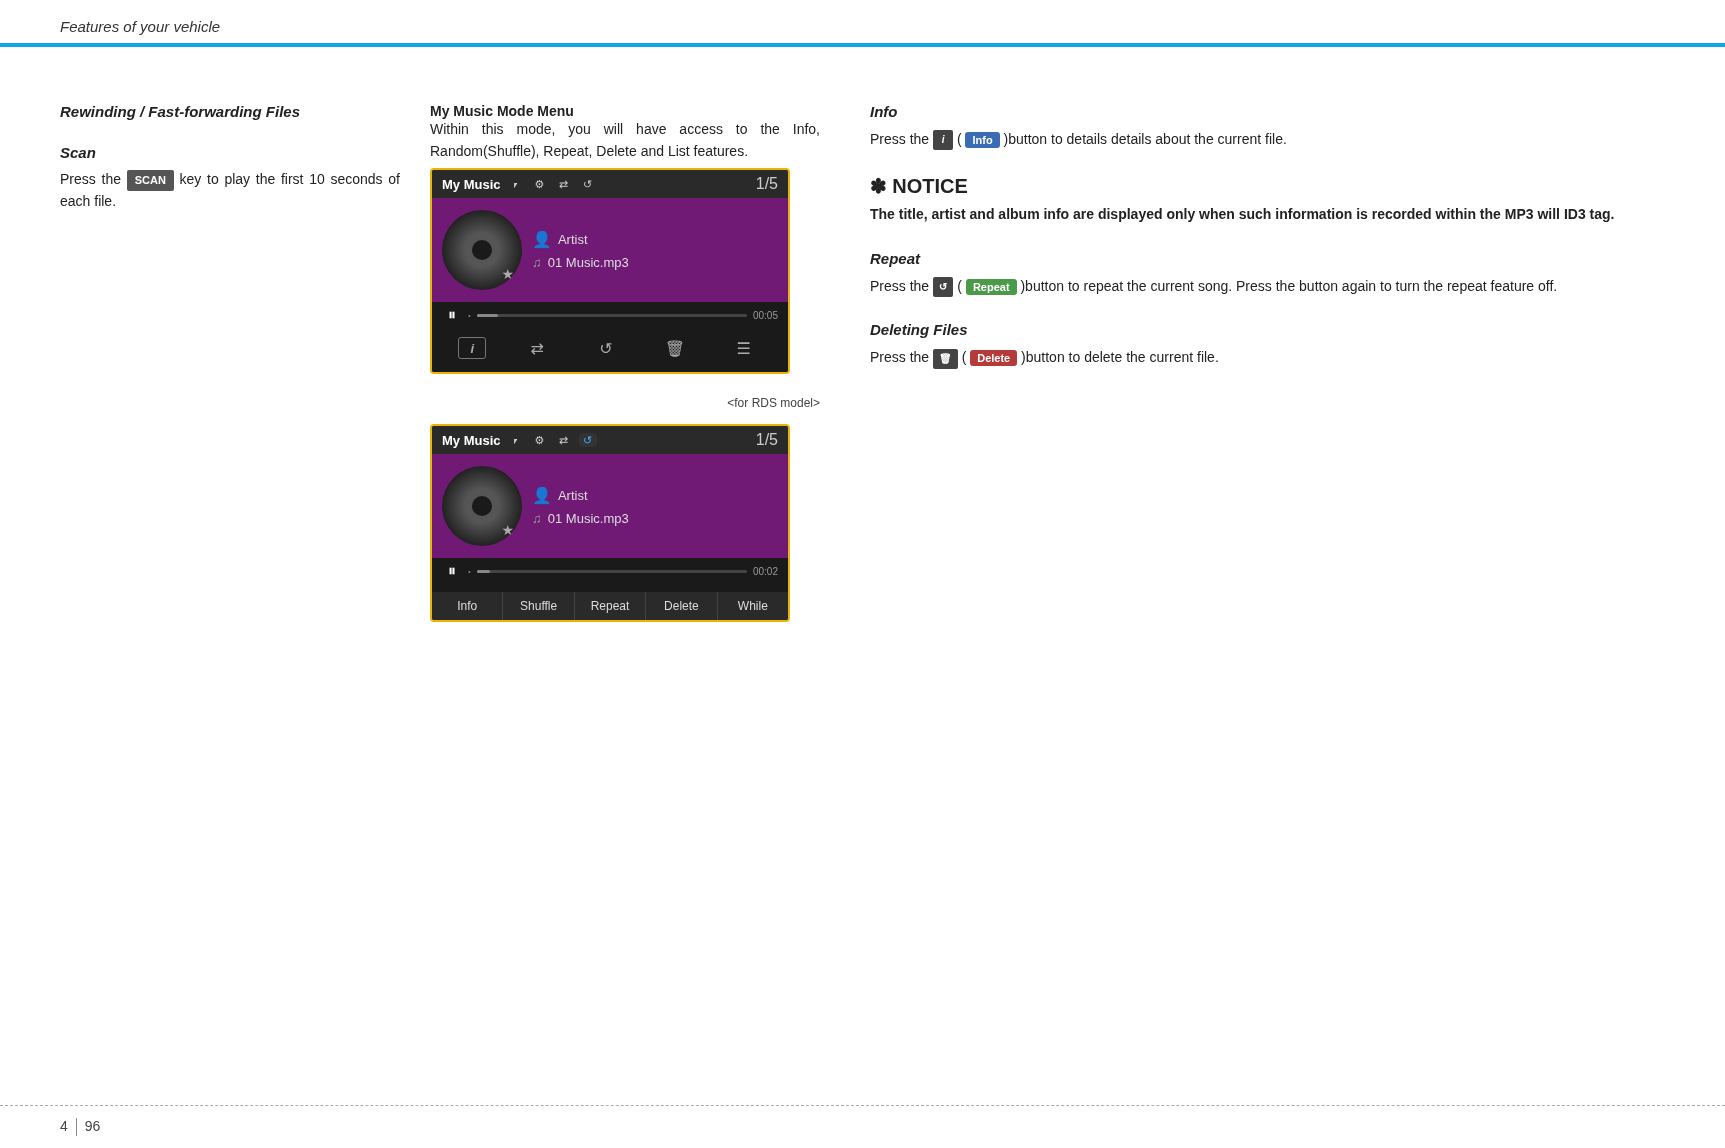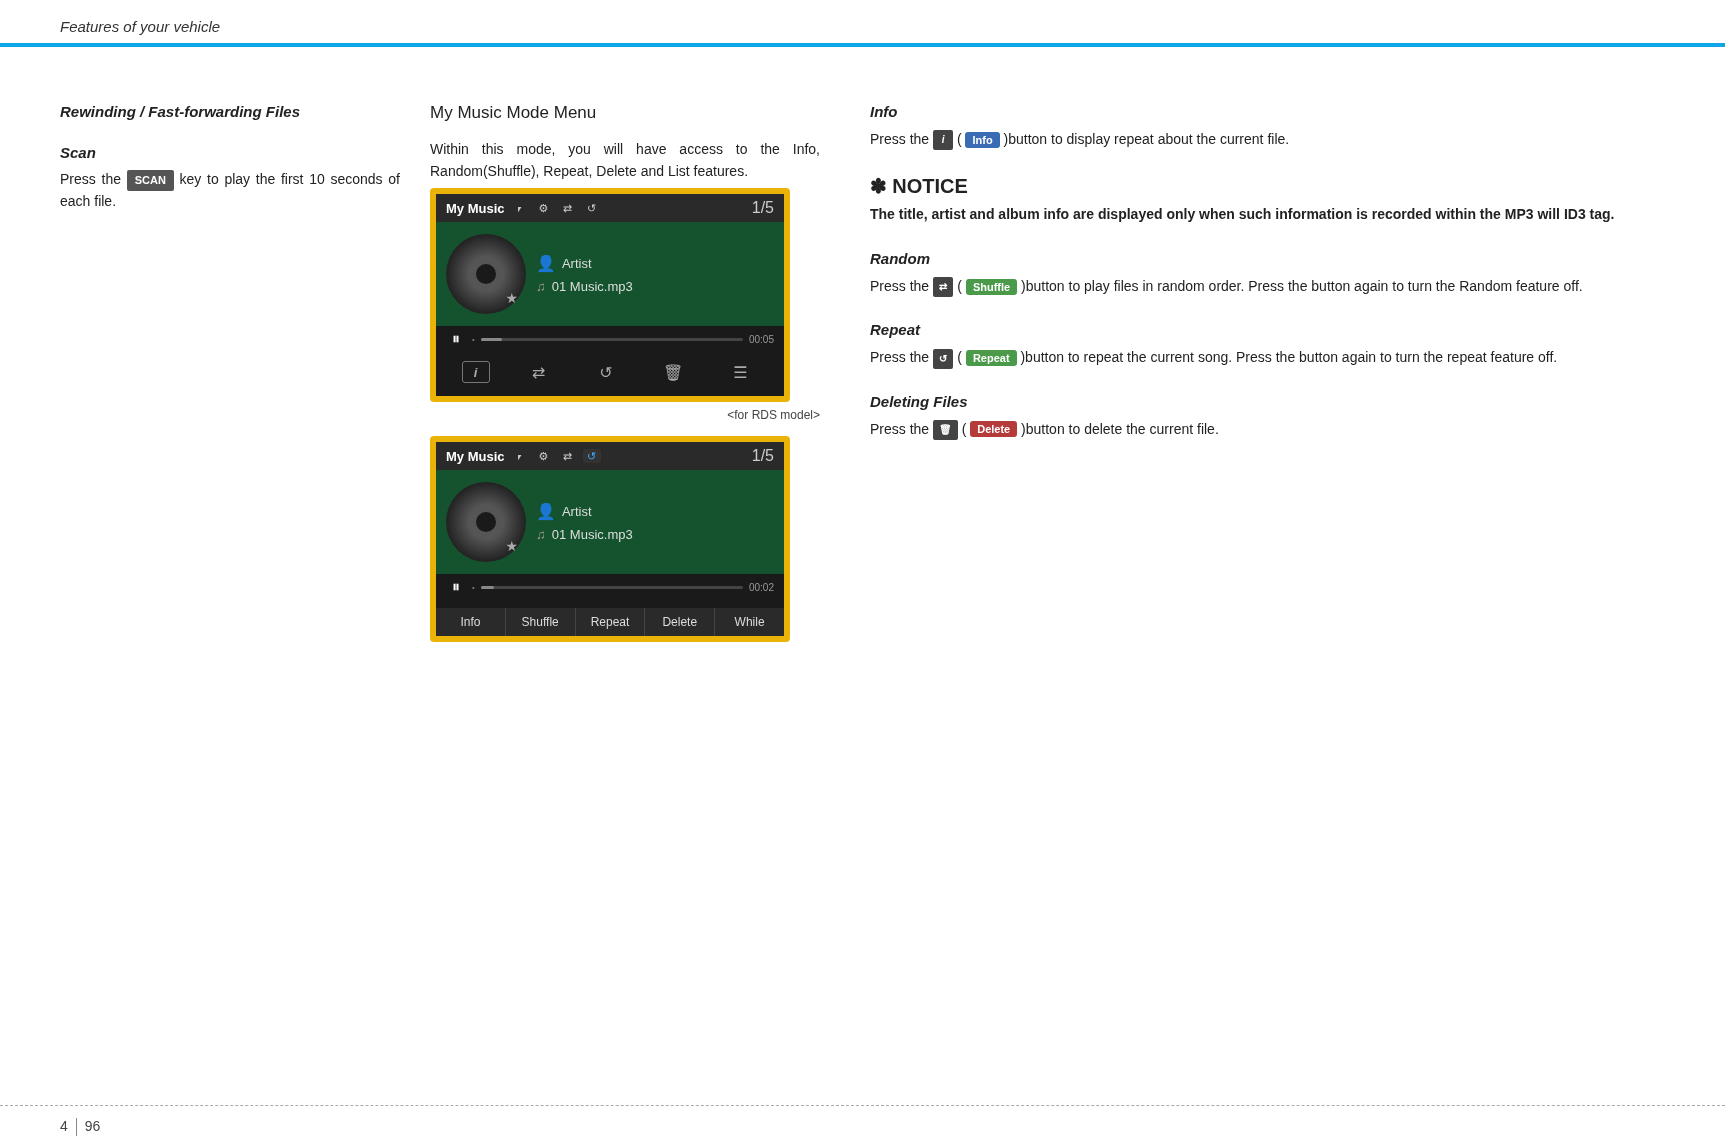--- a/index.html
+++ b/index.html
@@ -76,40 +76,40 @@
     }
 
     
     .middle-col {
       width: 420px;
       flex-shrink: 0;
       padding-right: 30px;
     }
 
     .middle-heading {
-      font-weight: normal;
-      font-size: 17px;
-      margin-bottom: 16px;
+      font-weight: bold;
+      font-size: 14px;
+      margin-bottom: 0;
     }
 
     .middle-body {
       font-size: 14px;
       line-height: 1.55;
       text-align: justify;
       margin-bottom: 6px;
     }
 
     
     .player-screen {
       width: 360px;
-      background: #14532d;
+      background: #701a75;
       border-radius: 4px;
       overflow: hidden;
-      margin-bottom: 6px;
-      border: 6px solid #eab308;
+      margin-bottom: 22px;
+      border: 2px solid #eab308;
     }
 
     .player-topbar {
       background: #2a2a2a;
       display: flex;
       align-items: center;
       justify-content: space-between;
       padding: 5px 10px;
       color: #fff;
       font-size: 12px;
@@ -577,42 +577,32 @@
 
     <div class="right-section">
       <div class="right-heading">Info</div>
       <div class="right-body">
         <span>Press the </span>
         <span class="inline-btn">
             <em>i</em>
           </span>
         <span> (</span>
         <span class="inline-badge-blue">Info</span>
-        <span>)button to display repeat about the current file.</span>
+        <span>)button to details details about the current file.</span>
       </div>
     </div>
 
     <div class="notice-box">
       <div class="notice-heading">
         <span>✽ </span>
         <span>NOTICE</span>
       </div>
       <div class="notice-body">The title, artist and album info are displayed only when such information is recorded within the MP3 will ID3 tag.</div>
     </div>
 
-    <div class="right-section">
-      <div class="right-heading">Random</div>
-      <div class="right-body">
-        <span>Press the </span>
-        <span class="inline-btn">⇄</span>
-        <span> (</span>
-        <span class="inline-badge-green">Shuffle</span>
-        <span>)button to play files in random order. Press the button again to turn the Random feature off.</span>
-      </div>
-    </div>
 
     <div class="right-section">
       <div class="right-heading">Repeat</div>
       <div class="right-body">
         <span>Press the </span>
         <span class="inline-btn">↺</span>
         <span> (</span>
         <span class="inline-badge-green">Repeat</span>
         <span>)button to repeat the current song. Press the button again to turn the repeat feature off.</span>
       </div>

